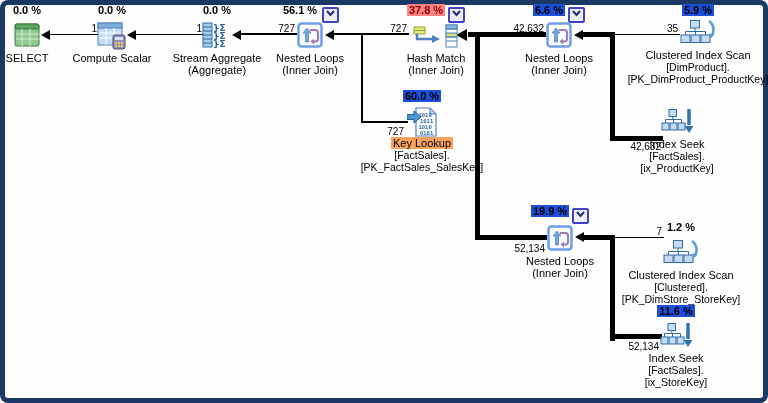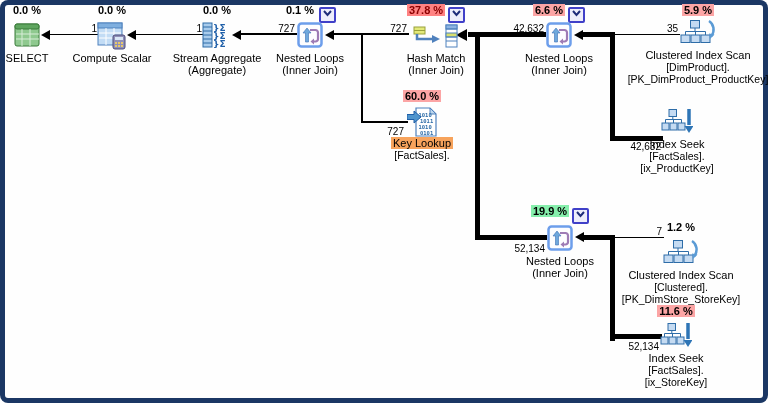--- a/index.html
+++ b/index.html
@@ -11,23 +11,23 @@
   
   .eh,.ev{position:absolute;background:#000;}
   .arr{position:absolute;width:0;height:0;
        border-top:5px solid transparent;border-bottom:5px solid transparent;
        border-right:9px solid #000;}
   .arr.big{border-top-width:6px;border-bottom-width:6px;border-right-width:11px;}
   
   .node{position:absolute;text-align:center;font-size:11px;line-height:12px;}
   .pctrow{height:14px;font-weight:bold;font-size:11px;line-height:13px;white-space:nowrap;}
   .pct{padding:0 2px;}
-  .pct.yellow{background:#fca5a5;}
+  .pct.yellow{background:#1d4ed8;}
   .pct.red{background:#FF8282;color:#8B0000;}
-  .pct.amber{background:#86efac;}
+  .pct.amber{background:#1d4ed8;}
   .dd{display:inline-block;width:13px;height:12px;background:#EDEDFB;border:2px solid #4040C8;
       border-radius:2px;margin-left:3px;vertical-align:-3px;line-height:8px;}
   .iconrow{margin-top:4px;height:30px;}
   .lbl{white-space:nowrap;}
   .lbl .sub{font-size:10.5px;}
   .lbl-hl{background:#F7A35C;padding:0 2px;}
   .rc{position:absolute;font-size:10px;text-align:right;white-space:nowrap;}
 </style>
 </head>
 <body>
@@ -131,21 +131,21 @@
       </svg>
     </div>
     <div class="lbl">
       <div><span>Stream Aggregate</span></div>
       <div><span>(Aggregate)</span></div>
     </div>
   </div>
 
   <div class="node" style="left:260px;top:4px;width:100px">
     <div class="pctrow">
-      <span class="pct">0.1 %</span><span class="dd"><svg width="9" height="8" viewBox="0 0 9 8">
+      <span class="pct">56.1 %</span><span class="dd"><svg width="9" height="8" viewBox="0 0 9 8">
             <path d="M1 2 l3.5 4 L8 2" stroke="#1F2D7A" stroke-width="2" fill="none"></path>
           </svg></span>
     </div>
     <div class="iconrow">
       <svg width="26" height="26" viewBox="0 0 26 26">
         <rect x="1.5" y="1.5" width="23" height="23" rx="3" fill="#FDFDFF" stroke="#6D9EEB" stroke-width="2.5"></rect>
         <path d="M6 11 L10 6 L14 11 H11.5 V20 H8.5 V11 Z" fill="#6FA8DC" stroke="#3D6EB5" stroke-width="0.6"></path>
         <path d="M13 8 h5.5 a2.5 2.5 0 0 1 2.5 2.5 V17 a2.5 2.5 0 0 1 -2.5 2.5 H16" fill="none" stroke="#9E7BB5" stroke-width="2.2"></path>
         <path d="M17 16.5 L13.5 19.5 L17 22.5 Z" fill="#9E7BB5"></path>
       </svg>
@@ -233,20 +233,21 @@
         <text x="11.5" y="10" font-size="5.5" font-weight="bold" fill="#2E6DA8" font-family="DejaVu Sans Mono,monospace">1010</text>
         <text x="13" y="16" font-size="5.5" font-weight="bold" fill="#2E6DA8" font-family="DejaVu Sans Mono,monospace">1011</text>
         <text x="11.5" y="22" font-size="5.5" font-weight="bold" fill="#2E6DA8" font-family="DejaVu Sans Mono,monospace">1010</text>
         <text x="13" y="28" font-size="5.5" font-weight="bold" fill="#2E6DA8" font-family="DejaVu Sans Mono,monospace">0101</text>
         <path d="M0 7.5 h7 v-3.5 l7 6 -7 6 v-3.5 h-7 z" fill="#4F94CD" stroke="#1F5FA8"></path>
       </svg>
     </div>
     <div class="lbl">
       <div><span class="lbl-hl">Key Lookup</span></div>
       <div class="sub"><span>[FactSales].</span></div>
+      <div class="sub"><span>[PK_FactSales_SalesKey]</span></div>
     </div>
   </div>
 
   <div class="node" style="left:607px;top:105px;width:140px">
     <div class="iconrow" style="margin-top:3px">
       <svg width="32" height="30" viewBox="0 0 32 30">
         <g fill="#C5DBF2" stroke="#2E6DA8">
           <rect x="8" y="1.5" width="7.5" height="7"></rect>
           <rect x="1" y="15" width="7" height="7"></rect>
             <rect x="9" y="15" width="7" height="7"></rect>

